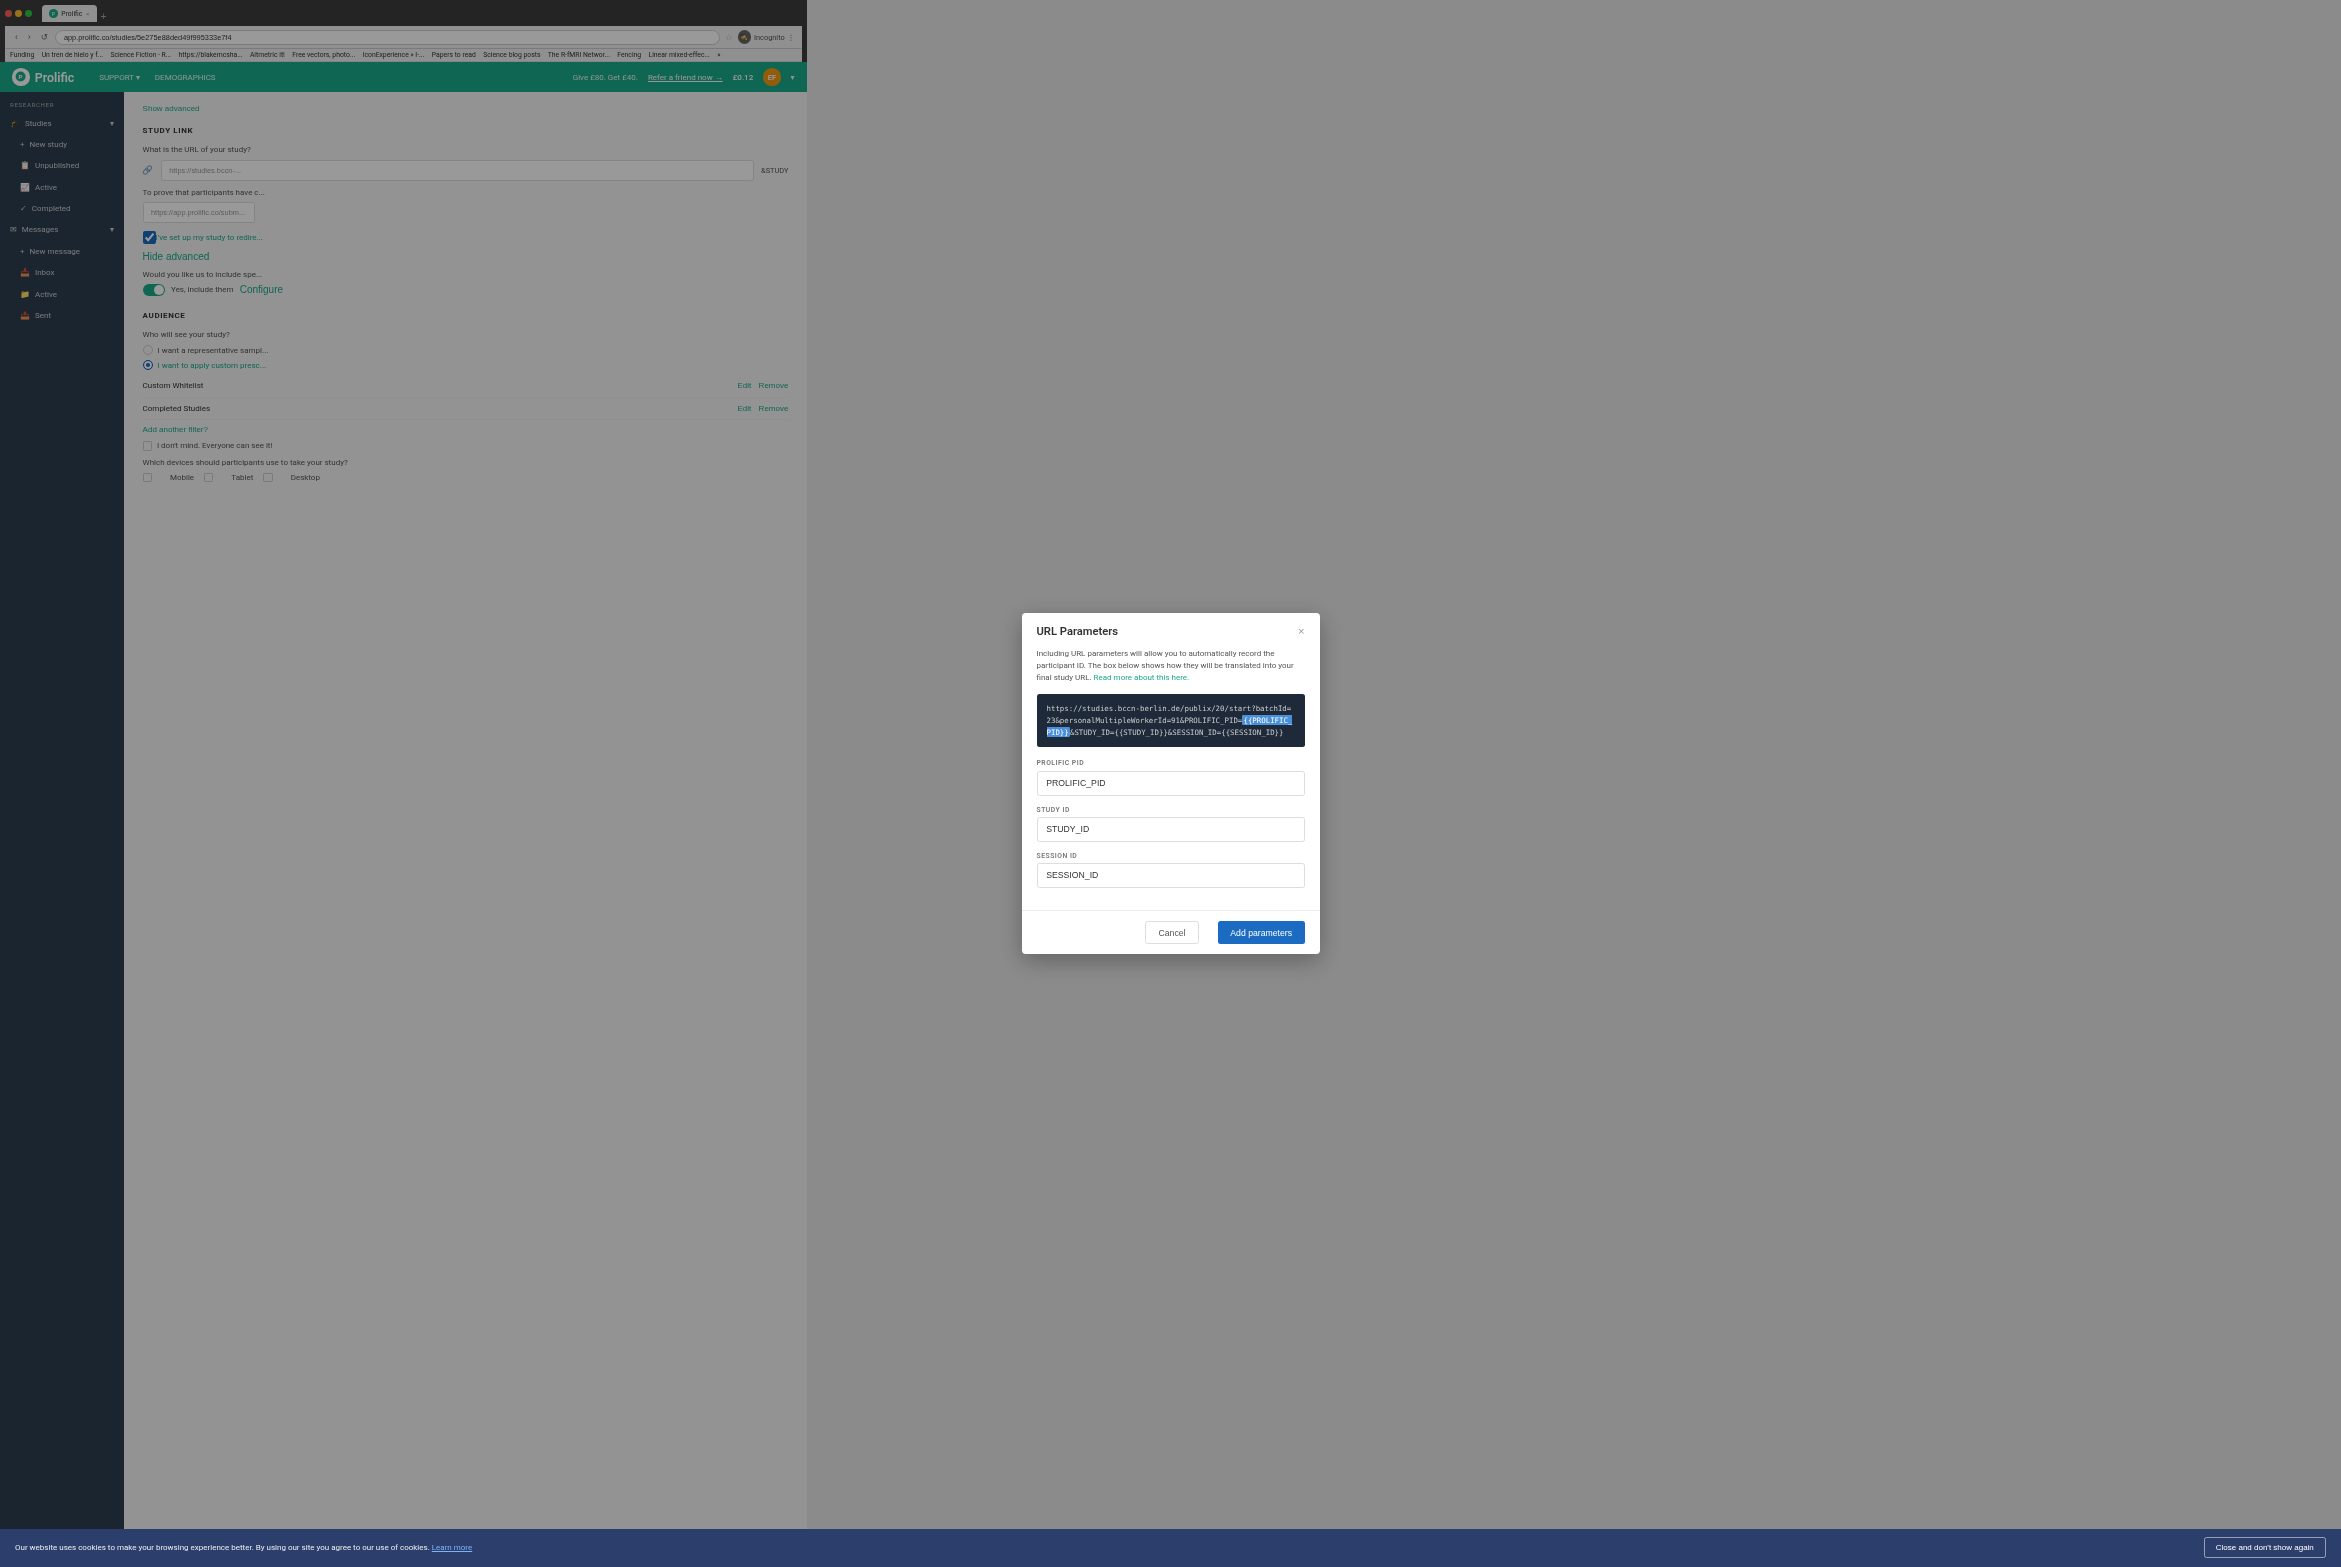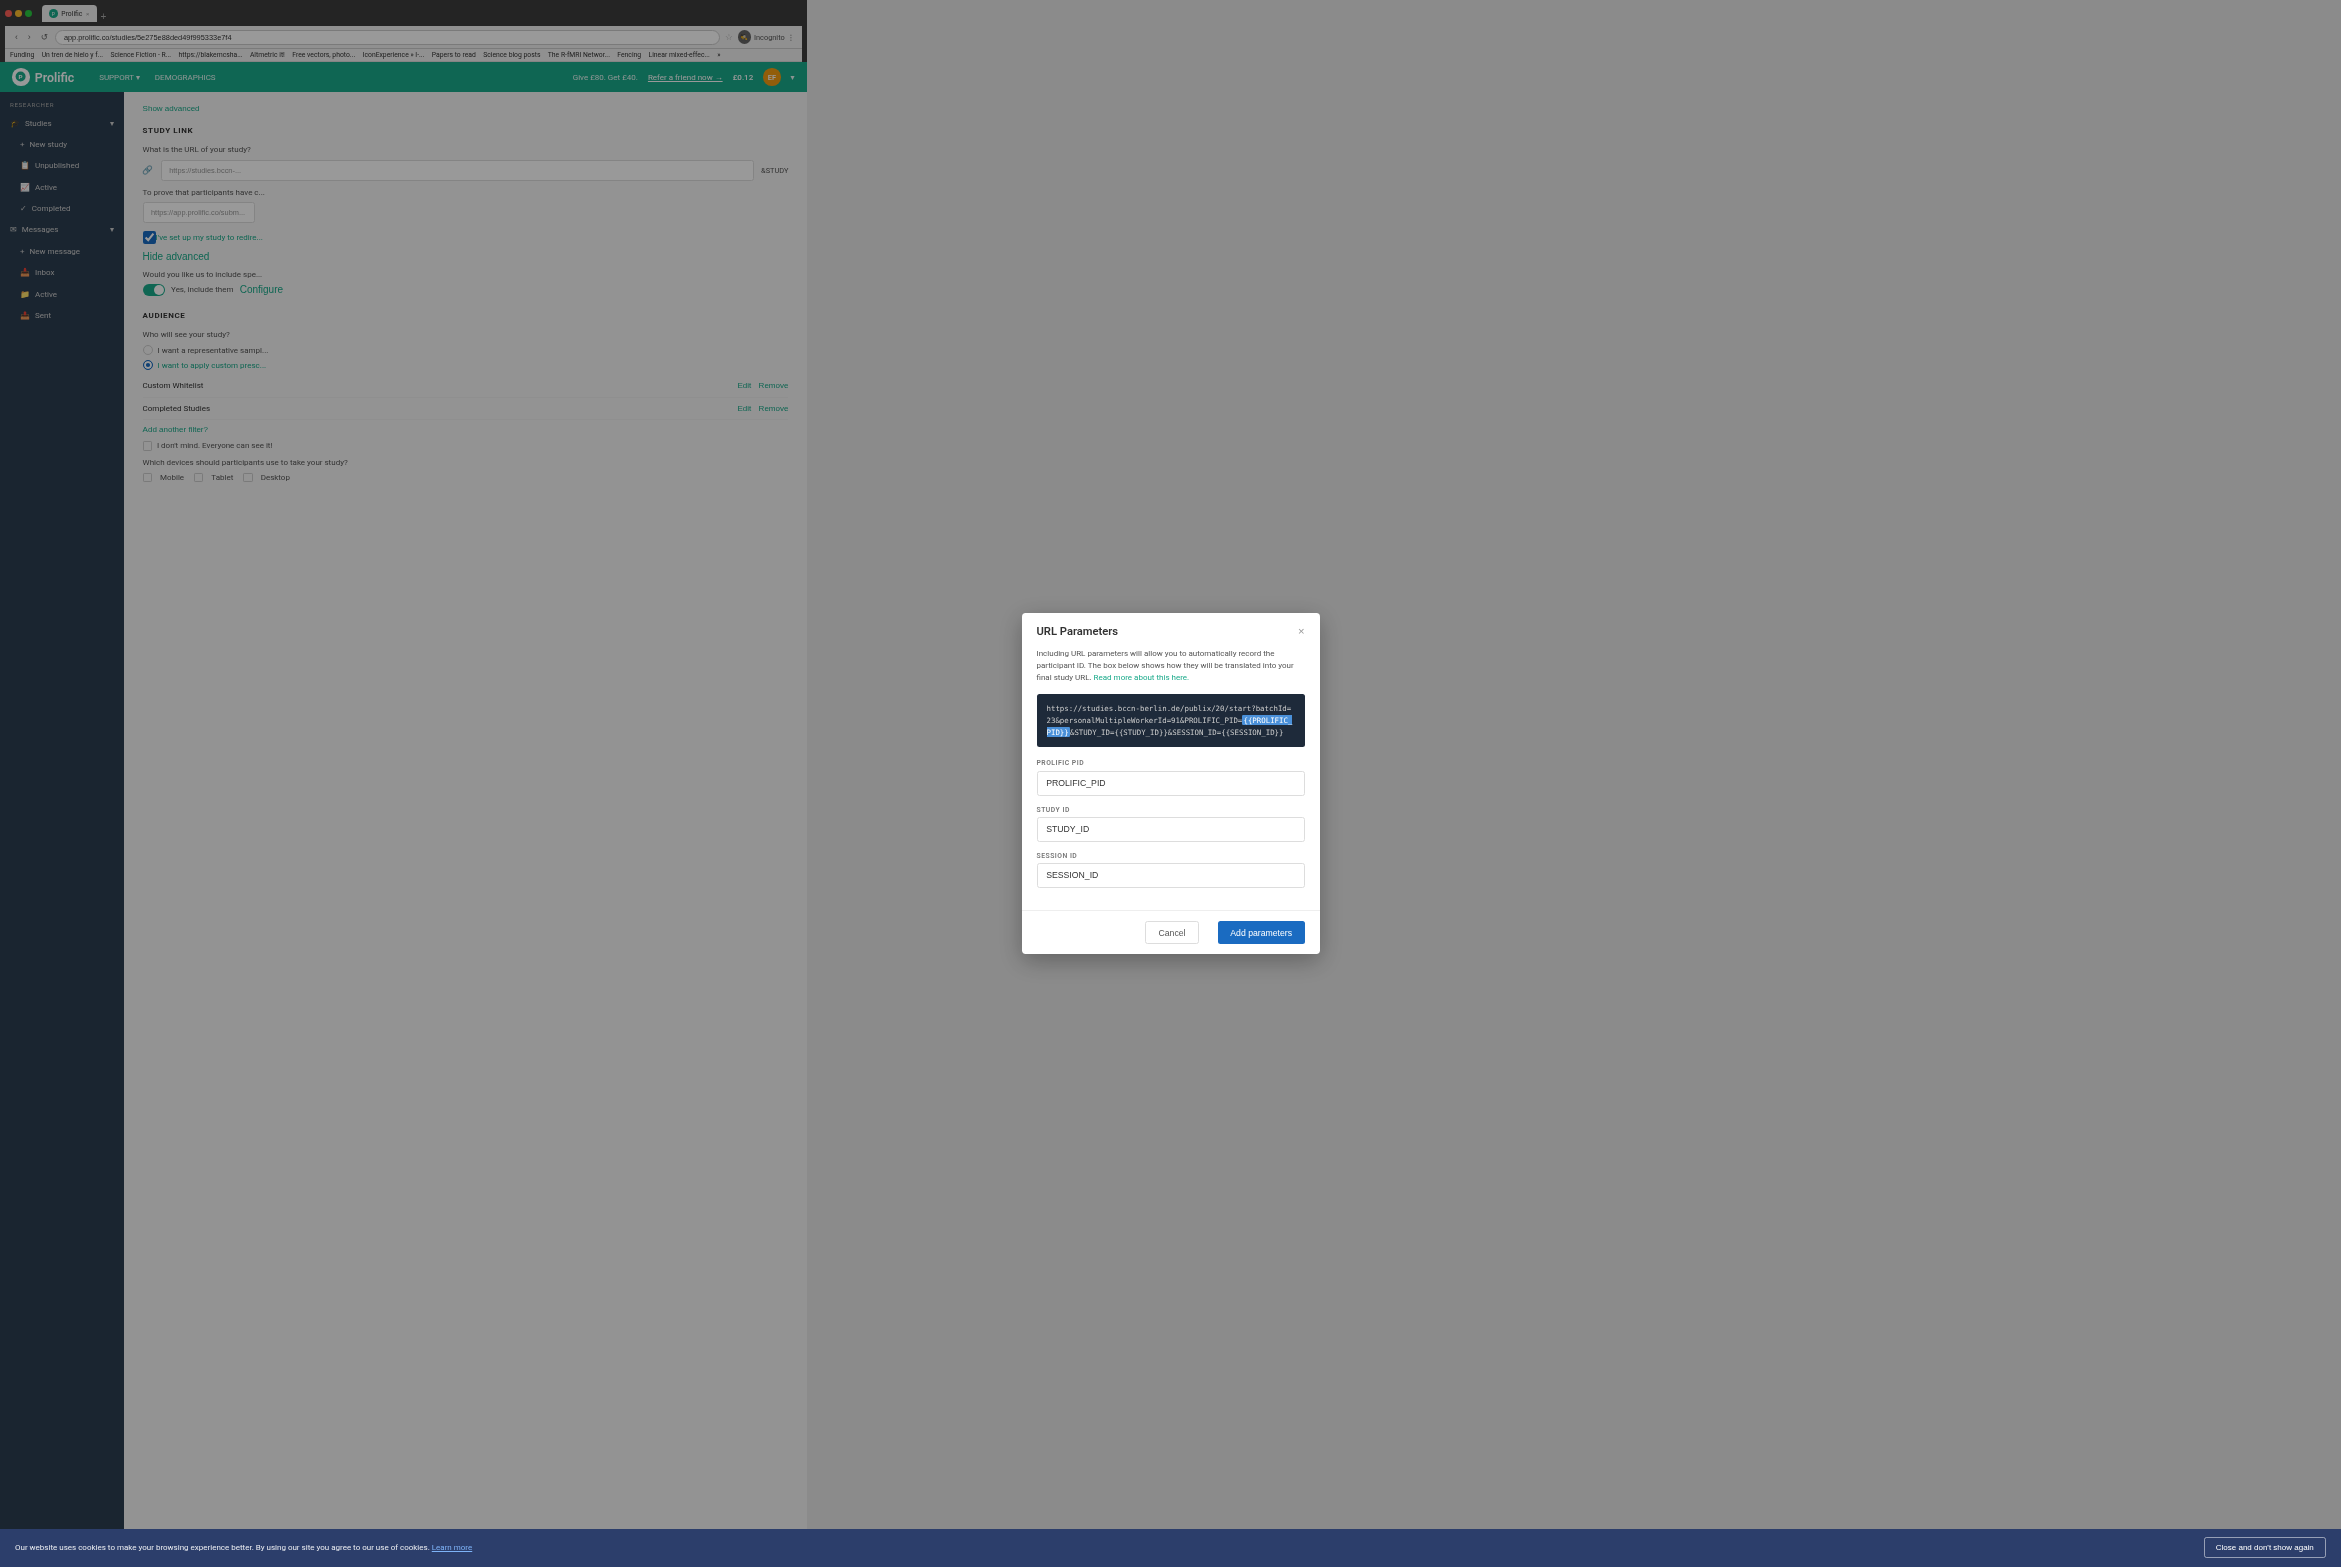--- a/index.html
+++ b/index.html
@@ -100,21 +100,21 @@
     .radio-item { display: flex; align-items: center; gap: 5px; font-size: 8px; color: #555; margin-bottom: 5px; cursor: pointer; }
     .radio-circle { width: 10px; height: 10px; border-radius: 50%; border: 1.2px solid #ccc; flex-shrink: 0; }
     .radio-circle.selected { border-color: #1a6bc1; background: #1a6bc1; box-shadow: inset 0 0 0 1.9px white; }
     .filter-row { display: flex; align-items: center; justify-content: space-between; padding: 6.2px 0; border-bottom: 0.6px solid #eee; font-size: 8px; color: #333; }
     .filter-actions { display: flex; gap: 7.4px; }
     .filter-action-btn { color: #1aaa8a; background: none; border: none; cursor: pointer; font-size: 8px; }
     .add-filter-btn { color: #1aaa8a; background: none; border: none; cursor: pointer; font-size: 8px; margin-top: 5px; }
     .checkbox-row { display: flex; align-items: center; gap: 5px; font-size: 8px; color: #555; margin: 7.4px 0; }
     .checkbox { width: 9.3px; height: 9.3px; border: 1.2px solid #ccc; border-radius: 1.2px; }
     .device-row { display: flex; align-items: center; gap: 10px; font-size: 8px; color: #555; margin: 6.2px 0; }
-    .device-checkbox { display: flex; align-items: center; gap: 8px; cursor: pointer; }
+    .device-checkbox { display: flex; align-items: center; gap: 18px; cursor: pointer; }
     .device-cb { width: 9.3px; height: 9.3px; border: 1.2px solid #ccc; border-radius: 1.2px; }
 
     
     .cookie-banner { position: fixed; bottom: 0; left: 0; right: 0; background: #2c3e6b; color: white; padding: 8.7px 15px; display: flex; align-items: center; justify-content: space-between; z-index: 200; font-size: 8px; }
     .cookie-text { color: rgba(255,255,255,0.9); }
     .cookie-link { color: #7eb3f7; text-decoration: underline; cursor: pointer; }
     .cookie-close-btn { background: transparent; border: 0.6px solid rgba(255,255,255,0.5); color: white; padding: 5px 11.2px; border-radius: 2.5px; font-size: 8px; cursor: pointer; white-space: nowrap; }
 
     
     .show-advanced { color: #1aaa8a; background: none; border: none; cursor: pointer; font-size: 8px; margin-bottom: 12.4px; display: block; }

